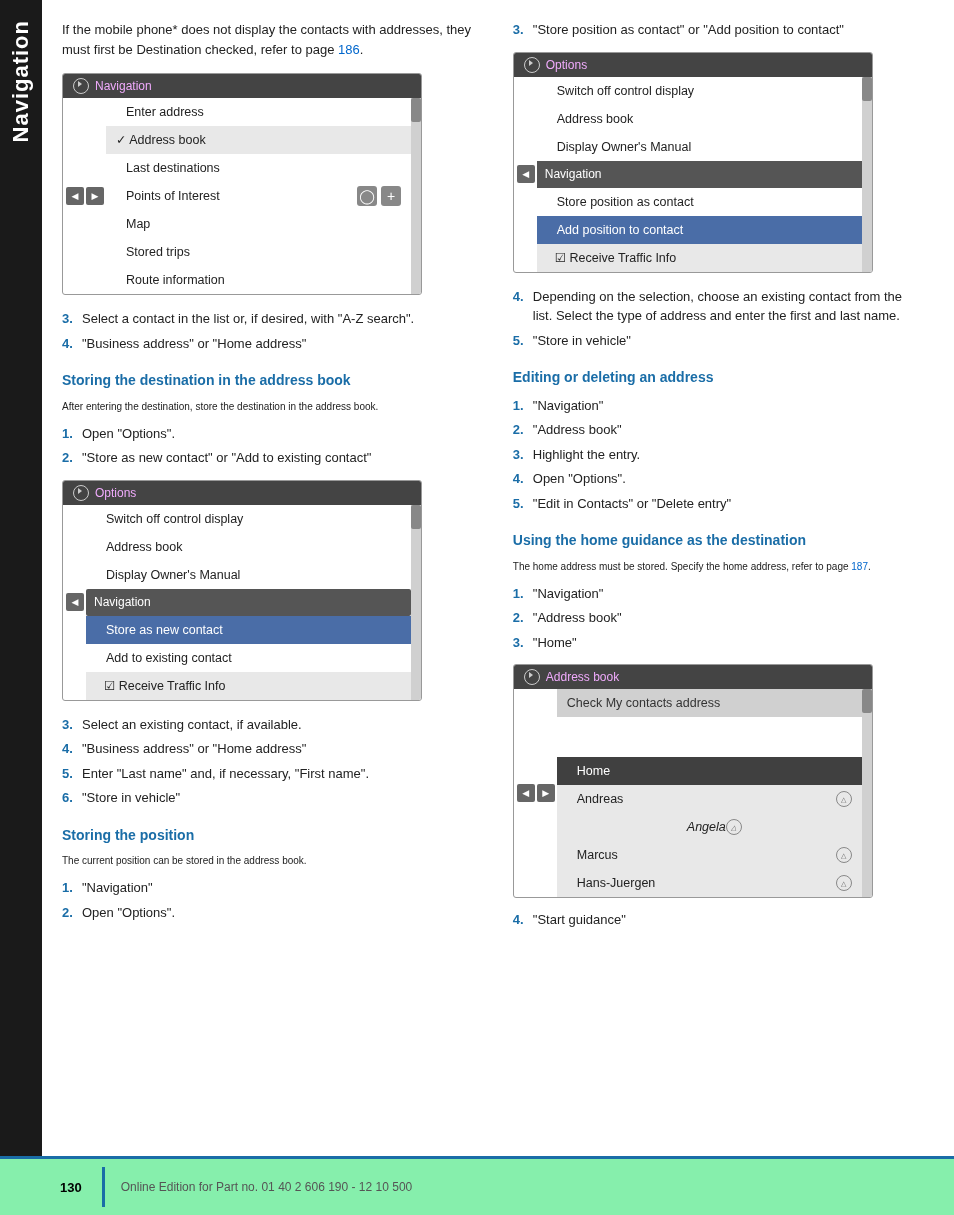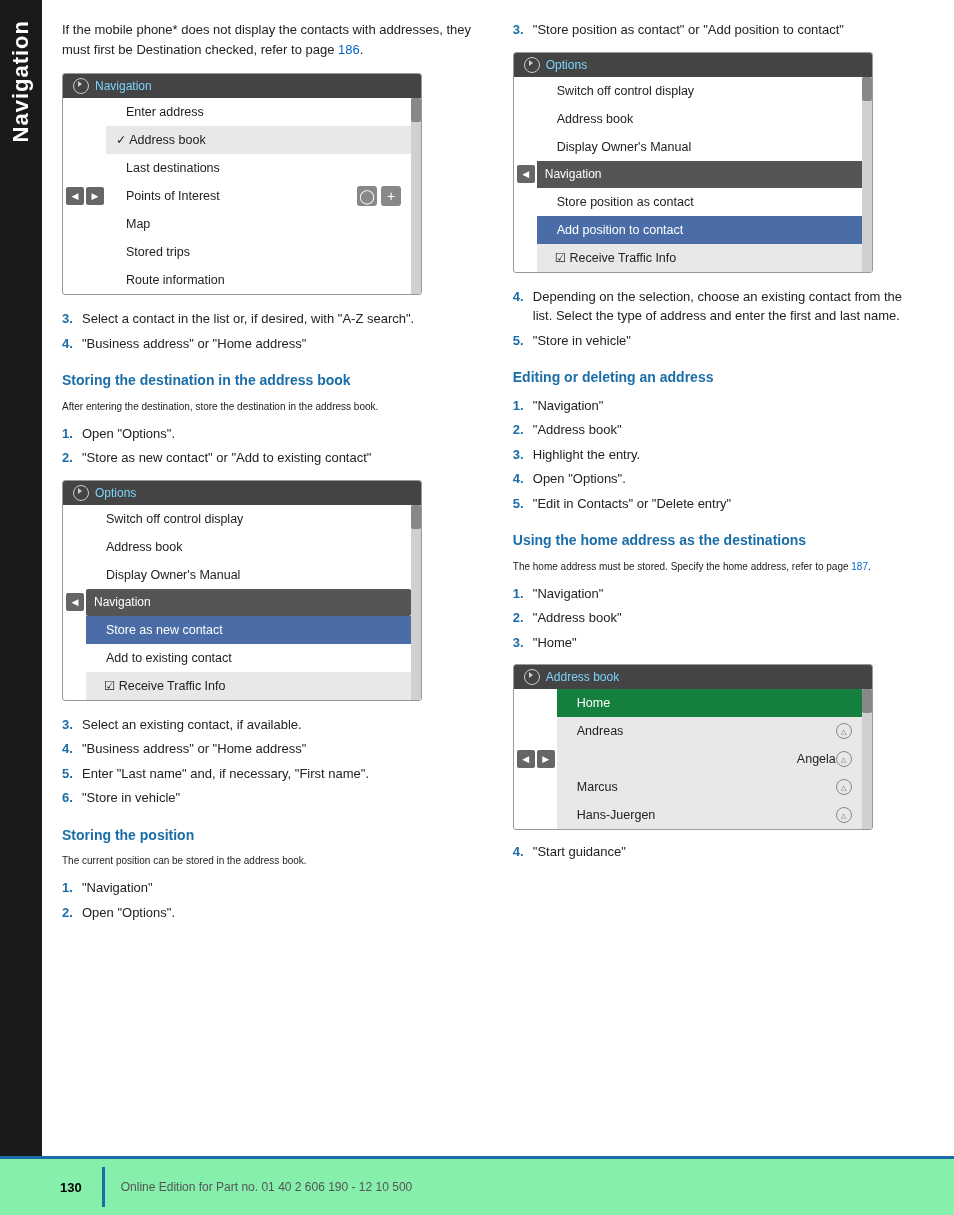--- a/index.html
+++ b/index.html
@@ -71,21 +71,21 @@
       border: 1px solid #999;
       border-radius: 3px;
       background: #fff;
       margin-bottom: 14px;
       overflow: hidden;
       width: 360px;
     }
 
     .menu-box-header {
       background: #444;
-      color: #7dd3fc;
+      color: #f0abfc;
       padding: 4px 10px;
       font-size: 12px;
       display: flex;
       align-items: center;
       gap: 6px;
     }
 
     .menu-icon {
       display: inline-block;
       width: 16px;
@@ -247,22 +247,23 @@
       padding: 4px 10px 4px 20px;
       font-size: 12.5px;
       color: #222;
       background: #e8e8e8;
       line-height: 1.6;
       display: flex;
       align-items: center;
       justify-content: space-between;
     }
     .addr-item.home-highlight {
-      background: #15803d;
+      background: #404040;
       color: #fff;
+      margin-top: 40px;
     }
     .addr-icon {
       width: 16px;
       height: 16px;
       border: 1.5px solid #888;
       border-radius: 50%;
       display: flex;
       align-items: center;
       justify-content: center;
       font-size: 7px;
@@ -485,21 +486,21 @@
       <li>
         <span class="num">4.</span>
         <span>Open "Options".</span>
       </li>
       <li>
         <span class="num">5.</span>
         <span>"Edit in Contacts" or "Delete entry"</span>
       </li>
     </ul>
 
-    <div class="section-heading">Using the home address as the destinations</div>
+    <div class="section-heading">Using the home guidance as the destination</div>
     <p class="section-text">
       <span>The home address must be stored. Specify the home address, refer to page</span>
       <a class="page-ref">187</a><span>.</span>
     </p>
 
     <ul class="num-list">
       <li>
         <span class="num">1.</span>
         <span>"Navigation"</span>
       </li>
@@ -519,28 +520,31 @@
         <span>Address book</span>
       </div>
       <div class="menu-box-inner">
         <div class="arrows-wrapper" style="align-self:center; margin-left:3px; margin-right:2px;">
           <div class="nav-arrows-horiz">
             <div class="arrow-btn">◀</div>
             <div class="arrow-btn">▶</div>
           </div>
         </div>
         <div class="menu-items-col">
+          <div class="addr-item" style="background:#d0d0d0; color:#333; padding-left:10px;">
+            <span>Check My contacts address</span>
+          </div>
           <div class="addr-item home-highlight">
             <span>Home</span>
           </div>
           <div class="addr-item" style="justify-content:space-between;">
             <span>Andreas</span>
             <div class="addr-icon">△</div>
           </div>
-          <div class="addr-item" style="justify-content:flex-end;">
+          <div class="addr-item" style="justify-content:center;font-style:italic;">
             <span>Angela</span>
             <div class="addr-icon">△</div>
           </div>
           <div class="addr-item" style="justify-content:space-between;">
             <span>Marcus</span>
             <div class="addr-icon">△</div>
           </div>
           <div class="addr-item" style="justify-content:space-between;">
             <span>Hans-Juergen</span>
             <div class="addr-icon">△</div>

